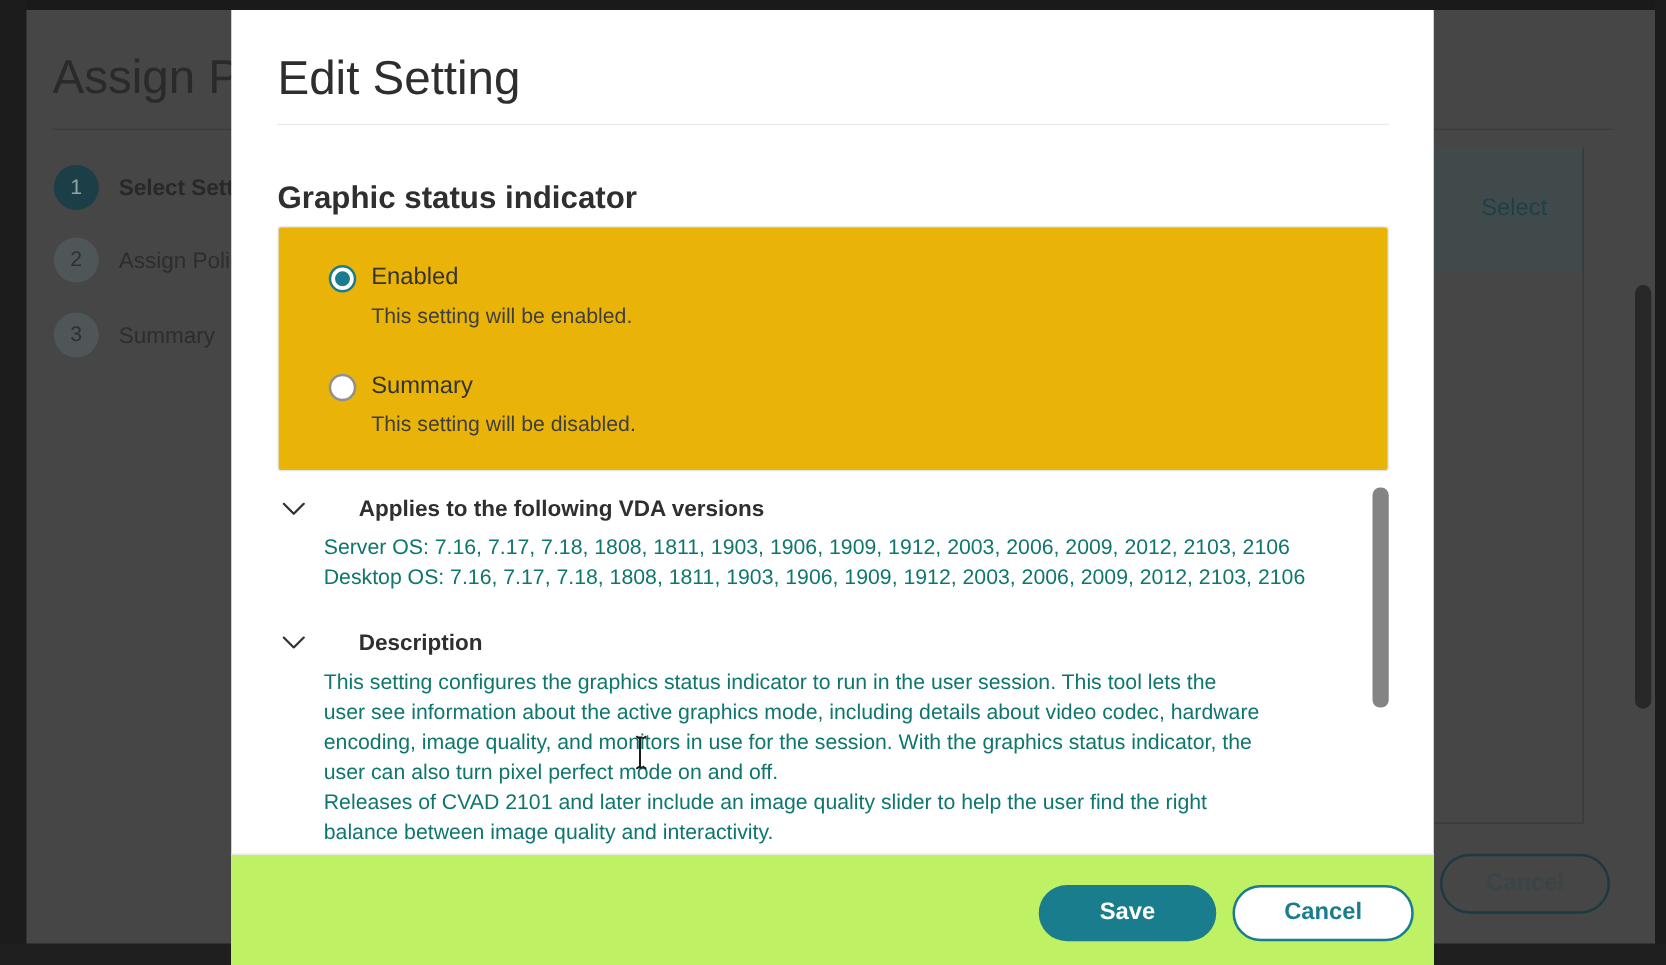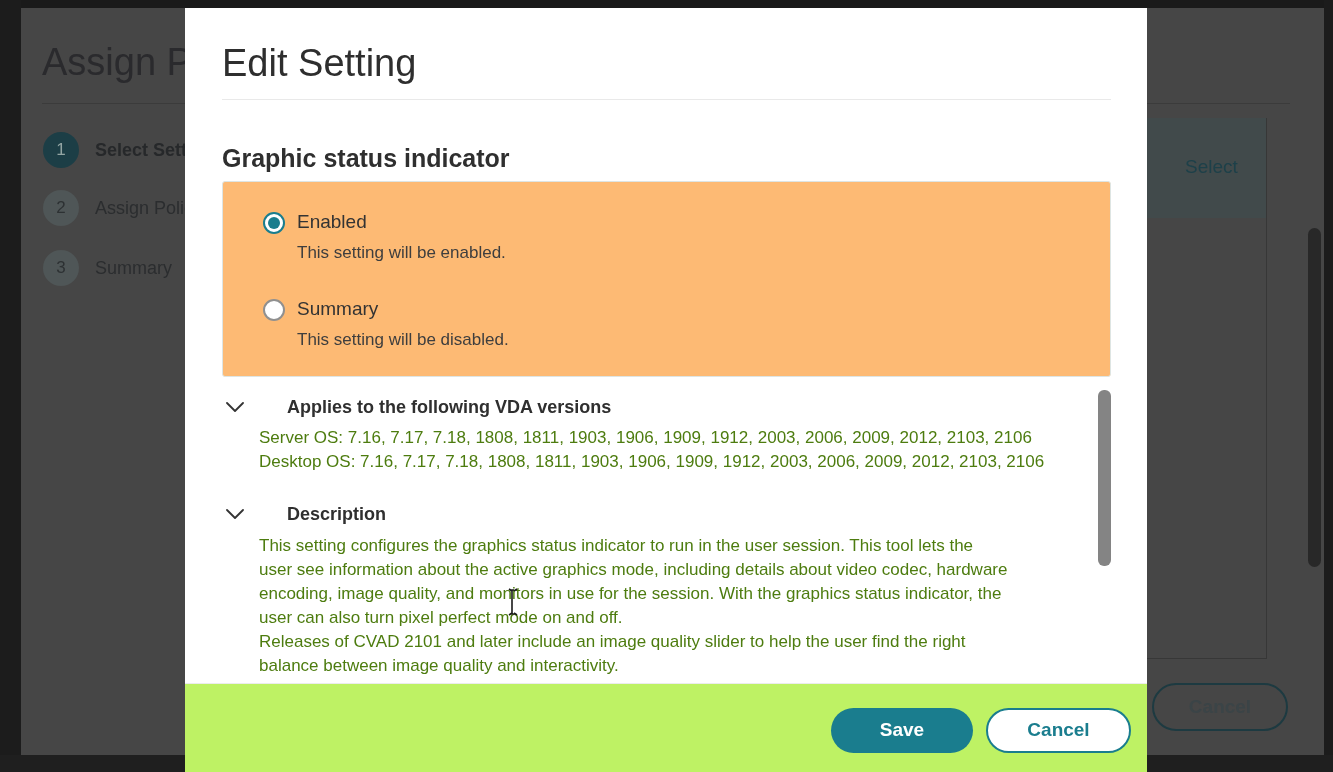--- a/index.html
+++ b/index.html
@@ -31,32 +31,32 @@
   .frame-right { position:absolute; left:1324px; top:0; width:9px; height:772px; background:#1c1c1c; z-index:5; }
   .frame-bottom { position:absolute; left:0; top:755px; width:1333px; height:17px; background:#1f1f1f; z-index:5; }
 
   
   .modal { position:absolute; left:185px; top:8px; width:962px; height:768px; background:#ffffff; z-index:10; }
   .modal-body { position:absolute; left:0; top:0; right:0; bottom:93px; overflow:hidden; }
   .modal-title { position:absolute; left:37px; top:34px; font-size:38px; font-weight:400; color:#2e2e2e; }
   .modal-divider { position:absolute; left:37px; top:91px; width:889px; height:1px; background:#e9e9e9; }
   .setting-name { position:absolute; left:37px; top:115px; font-size:25px; font-weight:700; color:#2f2f2f;margin-top:21px; }
 
-  .radio-panel { position:absolute; left:37px; top:173px; width:889px; height:196px; background:#fdba74; border:1px solid #dee5e3; border-radius:3px; }
+  .radio-panel { position:absolute; left:37px; top:173px; width:889px; height:196px; background:#eab308; border:1px solid #dee5e3; border-radius:3px; }
   .radio-circle { position:absolute; left:40px; width:22px; height:22px; border-radius:50%; background:#ffffff; }
   .radio-circle.on { border:2px solid #1a7d8e; }
   .radio-circle.on::after { content:""; position:absolute; left:3px; top:3px; width:12px; height:12px; border-radius:50%; background:#1a7d8e; }
   .radio-circle.off { border:2px solid #909090; }
   .radio-label { position:absolute; left:74px; font-size:19px; color:#333333; }
   .radio-sub { position:absolute; left:74px; font-size:17px; color:#3e3e3e; }
 
   .section-row { position:absolute; left:37px; height:24px; display:flex; align-items:center;gap:28px; }
   .chevron { width:18px; height:10px; margin-left:4px; }
   .section-title { margin-left:15px; font-size:18px; font-weight:700; color:#2f2f2f; }
-  .body-lines { position:absolute; left:74px; font-size:17px; line-height:24px; color:#4d7c0f; white-space:pre; }
+  .body-lines { position:absolute; left:74px; font-size:17px; line-height:24px; color:#0f766e; white-space:pre; }
 
   .inner-scroll-thumb { position:absolute; left:913px; top:382px; width:13px; height:176px; background:#848484; border-radius:6px; }
 
   .modal-footer { position:absolute; left:0; bottom:0; width:100%; height:93px; background:#bef264; border-top:1px solid #ececec; display:flex; align-items:center; justify-content:flex-end; padding-right:16px; gap:13px; }
   .btn { height:45px; border-radius:23px; display:flex; align-items:center; justify-content:center; font-size:19px; font-weight:700; font-family:"Liberation Sans", sans-serif; cursor:pointer; border:none; }
   .btn-save { width:142px; background:#1a7d8e; color:#ffffff; }
   .btn-cancel { width:145px; background:#ffffff; color:#1a7d8e; border:2px solid #1a7d8e; }
 
   .ibeam { position:absolute; left:321px; top:580px; }
 </style>

